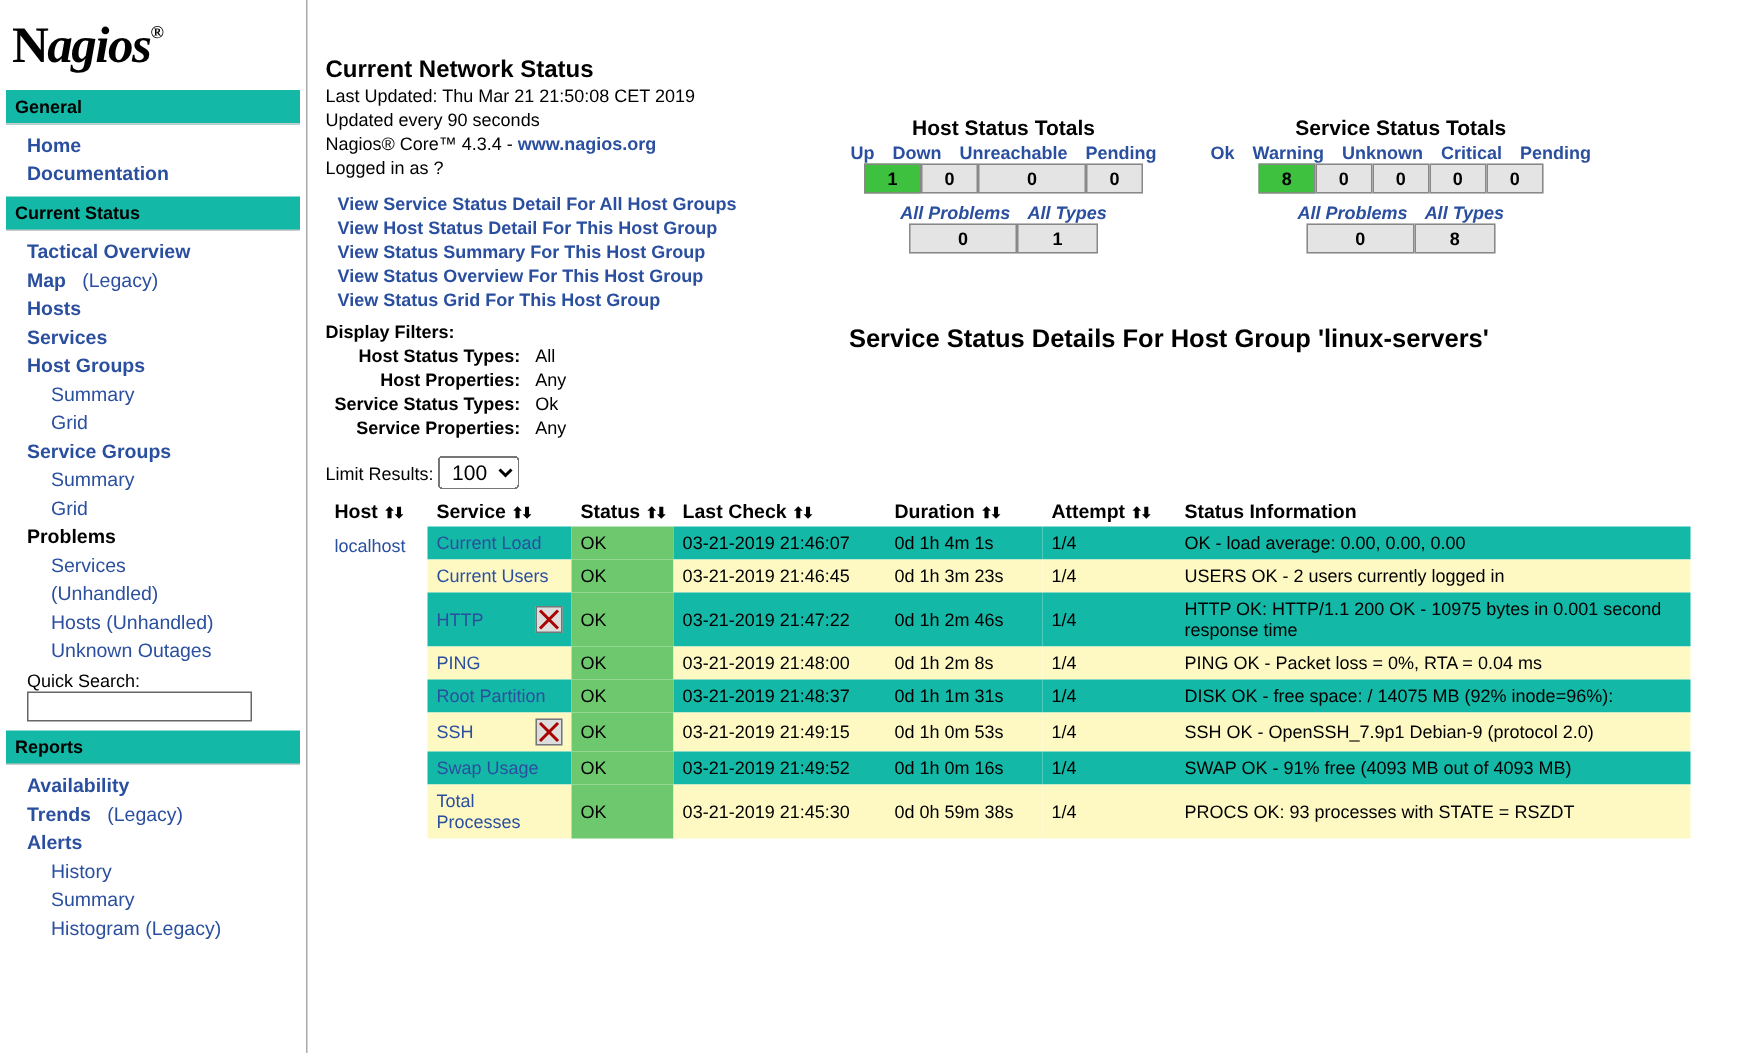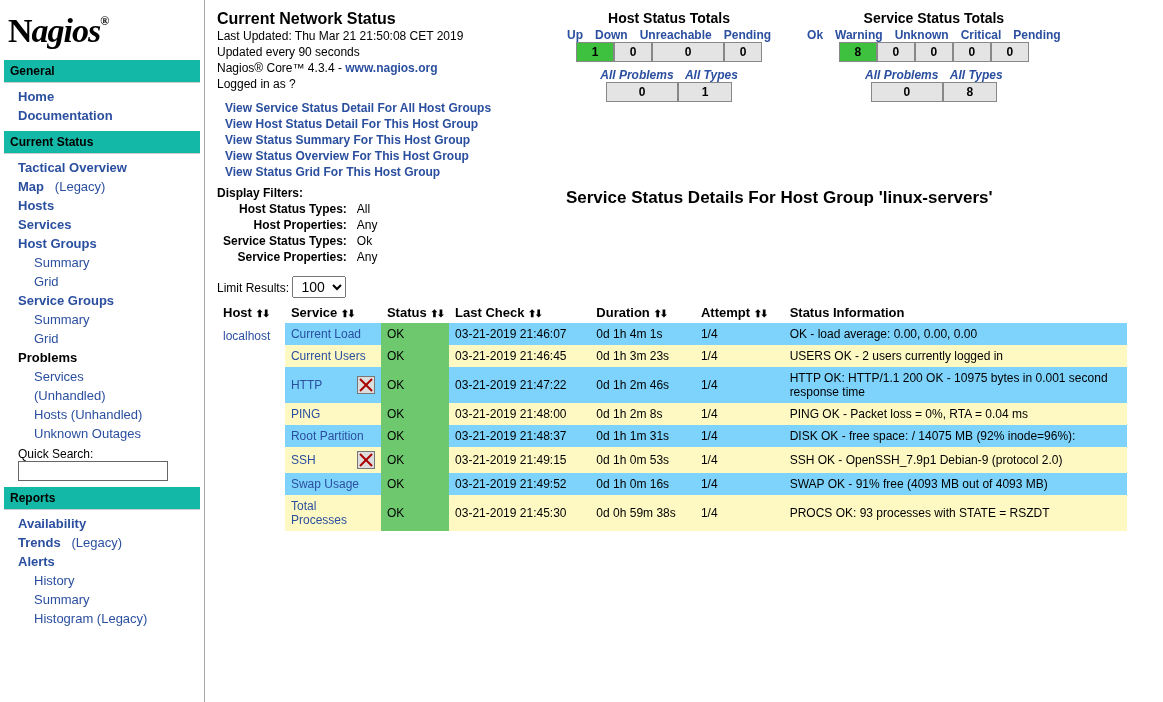--- a/index.html
+++ b/index.html
@@ -11,21 +11,21 @@
   .logo sup { font-size:12px; vertical-align:top; position:relative; top:2px; }
   .section-head { background:#14b8a6; font-weight:bold; padding:4px 6px; margin:6px 0 4px 0; border-bottom:1px solid #ccc; }
   .nav { padding-left:14px; }
   .nav a { display:block; color:#2b4f9f; text-decoration:none; padding:2px 0; font-weight:bold; font-size:13px; cursor:pointer; }
   .nav a.sub { padding-left:16px; font-weight:normal; color:#2b4f9f; }
   .nav span.paren { font-weight:normal; color:#2b4f9f; }
   .nav .plain { color:#000; font-weight:bold; }
   .qs { padding:4px 0 0 14px; }
   .qs input { width:150px; height:20px; border:1px solid #666; }
   .main { flex:1; padding:10px 12px; overflow:hidden; }
-  .toprow { display:flex; gap:24px; align-items:flex-start; }
+  .toprow { display:flex; gap:24px; align-items:center;margin-top:28px; }
   .status-block { flex:0 0 320px; }
   .status-block .title { font-weight:bold; font-size:16px; }
   .status-block .sm { font-size:12px; padding:1px 0; }
   .status-block a { color:#2b4f9f; text-decoration:none;font-weight:bold; }
   .totals { text-align:center; }
   .totals .title { font-weight:bold; font-size:14px; margin-bottom:2px; }
   .totals .hdrs { display:flex; justify-content:center; gap:0; }
   .totals .hdrs > span { color:#2b4f9f; font-weight:bold; padding:0 6px; font-size:12px;}
   .totals .cells { display:flex; justify-content:center; }
   .totals .cell { border:1px solid #888; background:#e4e4e4; min-width:38px; padding:2px 4px; font-weight:bold; }
@@ -41,21 +41,21 @@
   .filters table td { padding:0 4px; font-size:12px; }
   .filters table td:first-child { text-align:right; font-weight:bold; }
   .detail-title { font-weight:bold; font-size:17px; text-align:center; flex:1; padding-top:2px;}
   .limit { margin:10px 0 4px 0; }
   .limit select { font-size:14px; padding:1px 4px; }
   table.svc { border-collapse:collapse; width:910px; }
   table.svc th { text-align:left; font-weight:bold; padding:3px 6px; font-size:13px; vertical-align:bottom; white-space:nowrap;}
   table.svc th .sort { font-size:10px; letter-spacing:-2px; }
   table.svc td { padding:4px 6px; font-size:12px; vertical-align:middle; }
   table.svc tr.row1 td { background:#fef9c3; }
-  table.svc tr.row0 td { background:#7dd3fc; }
+  table.svc tr.row0 td { background:#14b8a6; }
   table.svc td.hostcell { background:#fff !important; font-size:12px; vertical-align:top; padding-top:6px;}
   table.svc td.hostcell a { color:#2b4f9f; text-decoration:none; }
   table.svc td.svcname { color:#2b4f9f; width:96px;}
   table.svc td.svcname a { color:#2b4f9f; text-decoration:none; }
   table.svc td.svcname .svcwrap { display:flex; align-items:center; justify-content:space-between; gap:4px;}
   .statusok { background:#6ec96e !important; font-weight:normal; width:64px;}
   .icon-x { display:inline-block; width:18px; height:18px; border:1px solid #777; background:#ddd; position:relative; }
   .icon-x svg { position:absolute; top:1px; left:1px; }
 </style>
 </head>

